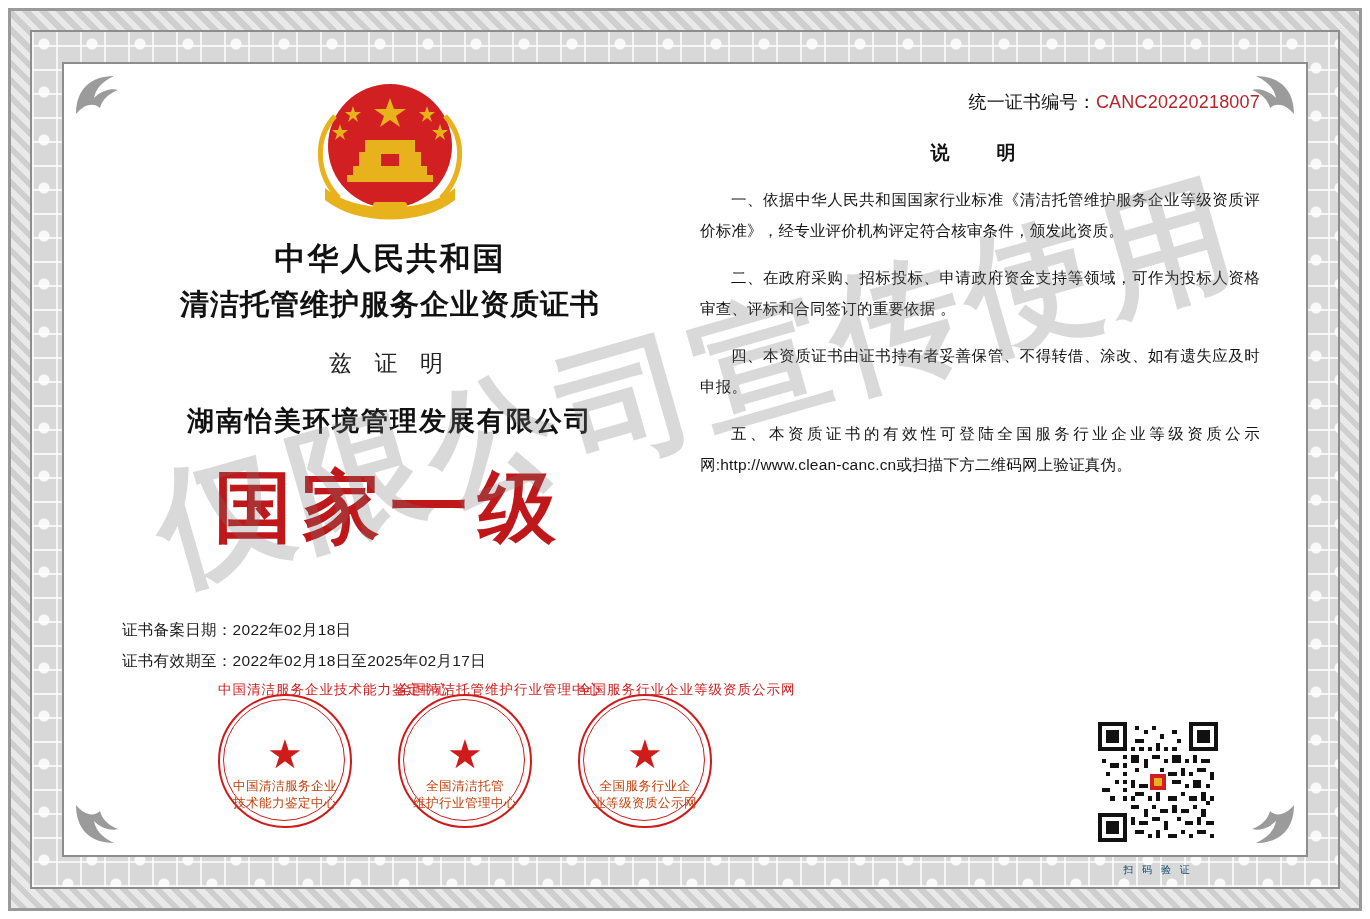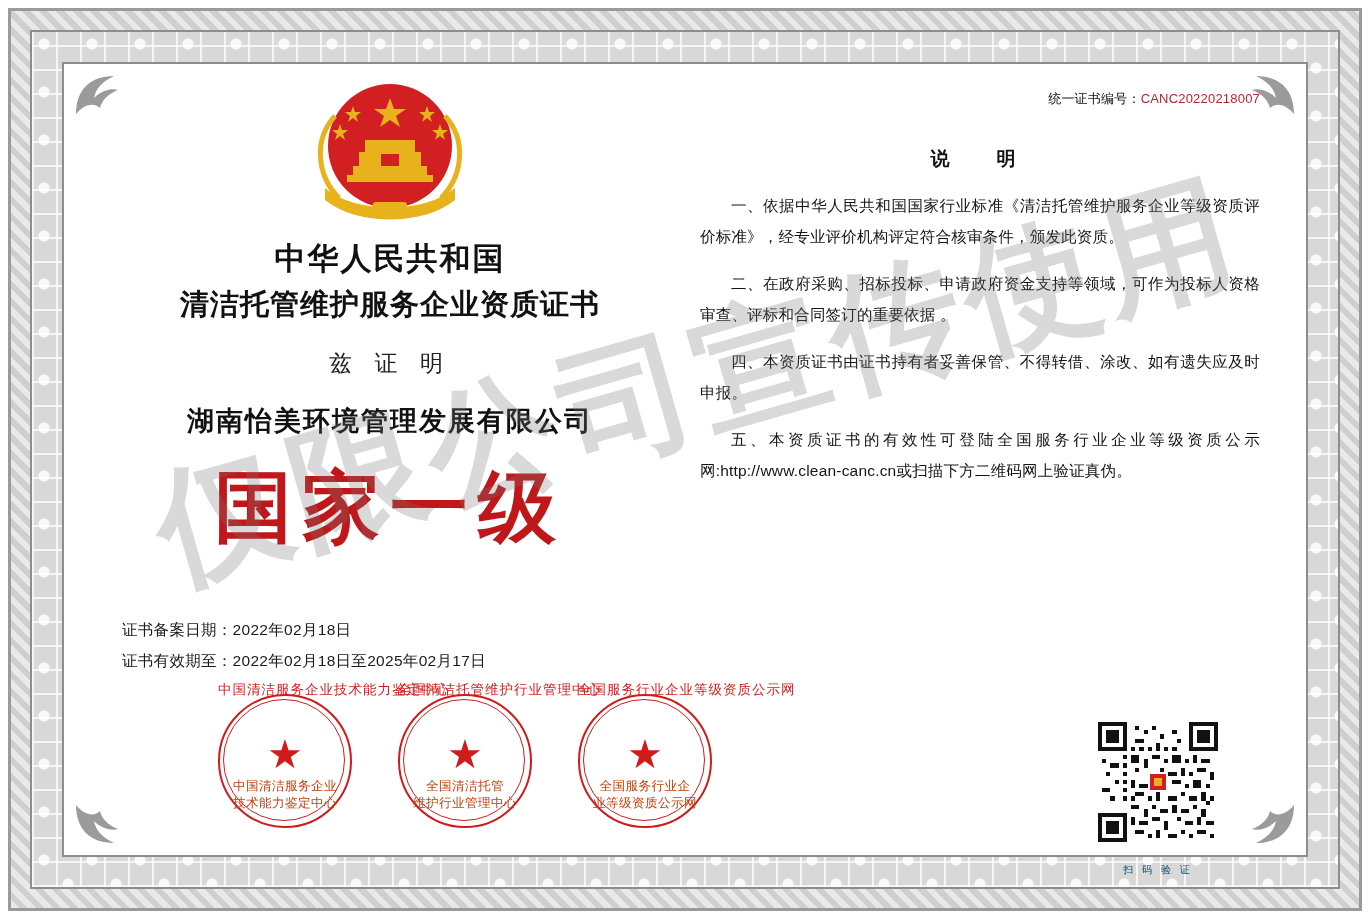--- a/index.html
+++ b/index.html
@@ -106,21 +106,21 @@
     position:absolute;left:0;top:88px;width:150px;text-align:center;
     color:#c2410c;font-size:12.6px;line-height:1.35;letter-spacing:.4px;
   }
   .s1{left:72px;top:0;}
   .s2{left:252px;top:0;}
   .s3{left:432px;top:0;}
 
   
   .right{position:absolute;left:700px;top:90px;width:560px;}
   .cert-no{
-    text-align:right;font-size:13px;color:#111;letter-spacing:.2px;margin-bottom:38px;
+    text-align:right;font-size:18px;color:#111;letter-spacing:.2px;margin-bottom:26px;
   }
   .cert-no .num{color:#b8242a;}
   .notice-title{
     text-align:center;font-size:19px;font-weight:bold;color:#111;letter-spacing:14px;
     margin-bottom:18px;
   }
   .notice p{
     margin:0 0 16px 0;font-size:15.5px;color:#141414;line-height:2.0;
     text-indent:2em;text-align:justify;letter-spacing:.2px;
   }

